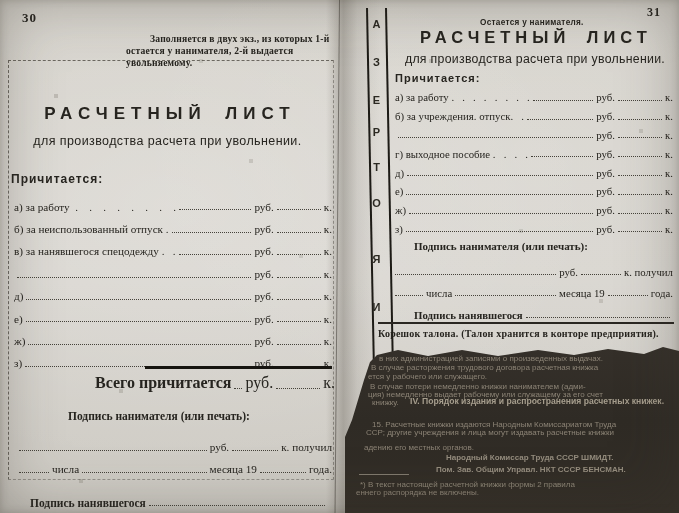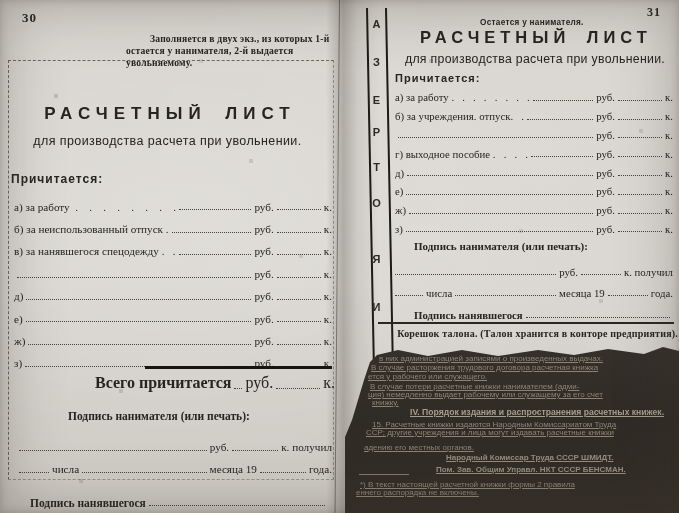--- a/index.html
+++ b/index.html
@@ -83,36 +83,36 @@
   #rows-right { position:absolute; left:395px; top:85px; width:278px; }
   #rows-right .frow { position:relative; height:18.8px; font-size:10.8px; }
   #employer-right { position:absolute; left:414px; top:240px; font-weight:bold; font-size:11px; }
   #received-right { left:392px; top:262px; width:281px; height:16px; font-size:10.8px; }
   #received-right .leadk { flex:0 0 40px; }
   #date-right { left:392px; top:283px; width:281px; height:16px; font-size:10.8px; }
   #signee-right { left:414px; top:305px; width:259px; height:16px; font-size:10.8px; }
   #stub-rule { position:absolute; left:378px; top:322px; width:296px; height:1.5px;
     background:#2a2722; }
   #stub-heading { position:absolute; left:378px; top:328px; width:300px; font-weight:bold;
-    font-size:10px; letter-spacing:0.2px; white-space:nowrap;text-align:right; }
+    font-size:10px; letter-spacing:0.2px; white-space:nowrap; }
 
   
   #dark-region { position:absolute; left:343px; top:345px; width:336px; height:168px;
     background:linear-gradient(180deg, #35302a 0%, #2f2b25 45%, #332e27 100%);
     clip-path:polygon(2px 168px, 2px 92px, 9px 75px, 15px 55px, 21px 35px, 27px 17px,
       34px 10px, 55px 5px, 85px 11px, 119px 5px, 155px 11px, 195px 5px, 231px 10px,
       265px 4px, 301px 9px, 320px 2px, 336px 6px, 336px 168px); }
   #dark-region p { position:absolute; margin:0; white-space:nowrap;
     font-family:"Liberation Sans", sans-serif; font-size:8px; line-height:9px;
-    color:rgba(152,144,129,0.88);text-decoration:underline; }
+    color:rgba(152,144,129,0.88); }
   #dark-region .dh { font-weight:bold; font-size:8.6px; color:rgba(172,163,146,0.95); }
   #dark-region .dsig { font-weight:bold; color:rgba(160,151,135,0.9); }
   .d1{left:36px;top:9px;} .d2{left:28px;top:18px;} .d3{left:25px;top:27px;}
   .d4{left:27px;top:37px;} .d5{left:25px;top:45px;} .d6{left:29px;top:53px;}
-  .d7{left:48px;top:63px;padding-left:19px;} .d8{left:29px;top:75px;} .d9{left:23px;top:83px;}
+  .d7{left:48px;top:52px;padding-left:19px;} .d8{left:29px;top:75px;} .d9{left:23px;top:83px;}
   .d10{left:25px;top:91px;} .d11{left:21px;top:98px;}
   .d12{left:103px;top:108px;} .d13{left:93px;top:120px;}
   #fn-rule { position:absolute; left:16px; top:129px; width:50px; height:1px;
     background:rgba(195,186,170,0.55); }
   .d14{left:17px;top:135px;} .d15{left:13px;top:143px;}
 </style>
 </head>
 <body>
 
 <div id="screen">
@@ -309,21 +309,21 @@
       <span class="lead"></span>
   </div>
 
   <div id="stub-rule"></div>
   <div id="stub-heading">Корешок талона. (Талон хранится в конторе предприятия).</div>
 
   <div id="dark-region">
     <p class="d1">в них администрацией записями о произведенных выдачах.</p>
     <p class="d2">В случае расторжения трудового договора расчетная книжка</p>
     <p class="d3">ется у рабочего или служащего.</p>
-    <p class="d4">В случае потери расчетные книжки нанимателем (адми-</p>
+    <p class="d4">В случае потери немедленно книжки нанимателем (адми-</p>
     <p class="d5">ция) немедленно выдает рабочему или служащему за его счет</p>
     <p class="d6">книжку.</p>
     <p class="d7 dh">IV. Порядок издания и распространения расчетных книжек.</p>
     <p class="d8">15. Расчетные книжки издаются Народным Комиссариатом Труда</p>
     <p class="d9">ССР; другие учреждения и лица могут издавать расчетные книжки</p>
     <p class="d11">адению его местных органов.</p>
     <p class="d12 dsig">Народный Комиссар Труда СССР ШМИДТ.</p>
     <p class="d13 dsig">Пом. Зав. Общим Управл. НКТ СССР БЕНСМАН.</p>
     <div id="fn-rule"></div>
     <p class="d14">*) В текст настоящей расчетной книжки формы 2 правила</p>

